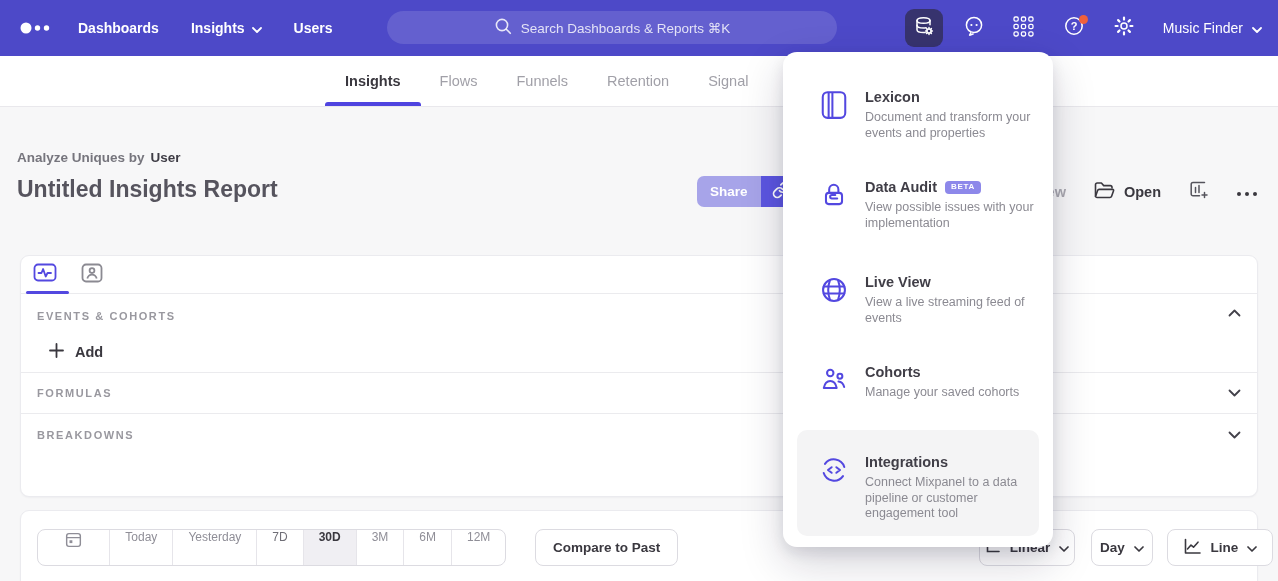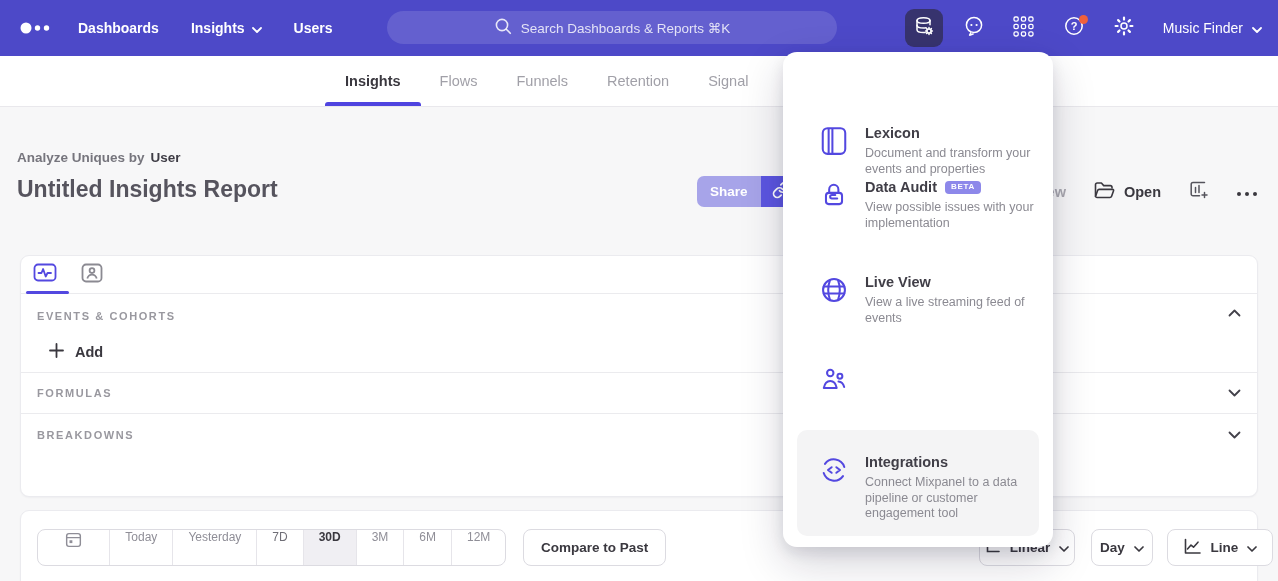--- a/index.html
+++ b/index.html
@@ -69,36 +69,36 @@
   .seg { position:absolute; left:16px; top:18px; height:37px; display:flex; align-items:stretch;
          border:1px solid #dcdbe1; border-radius:8px; background:#fff; overflow:hidden; }
   .seg-item { display:flex; align-items:center; gap:23px; padding:0 15px; font-size:12px; color:#8f8e97;
               border-left:1px solid #e6e5ea; cursor:pointer; white-space:nowrap;flex-direction:column; }
   .seg-item:first-child { border-left:none; }
   .seg-item.dark { color:#6f6e76; }
   .seg-item.active { background:#f0eff3; color:#3a383f; font-weight:700; }
   .pill-btn { position:absolute; top:18px; height:37px; border:1px solid #dcdbe1; border-radius:8px; background:#fff;
               display:flex; align-items:center; justify-content:center; gap:9px; font-size:13.5px; font-weight:700;
               color:#3a383f; cursor:pointer; }
-  .compare { left:502px; padding:16px 17px; }
+  .compare { left:514px; padding:16px 17px; }
   .scale { left:958px; width:96px; }
   .interval { left:1070px; width:62px; }
   .charttype { left:1146px; width:106px; }
 
   
   .menu { position:absolute; left:783px; top:52px; width:270px; height:495px; background:#fff; border-radius:14px;
           box-shadow:0 6px 14px rgba(20,18,50,.10), 0 16px 44px rgba(20,18,50,.18); z-index:40; }
   .menu-hover-bg { position:absolute; left:14px; right:14px; top:378px; height:106px; background:#f4f4f5; border-radius:10px; }
   .menu-item { position:absolute; left:37px; right:18px; display:flex; gap:17px; cursor:pointer; }
   .menu-icon { width:28px; flex:0 0 28px; margin-top:2px; }
   .menu-title { font-size:14.5px; font-weight:700; color:#403e47; line-height:18px; display:flex; align-items:center; gap:8px; }
   .menu-desc { margin-top:4px; font-size:12.5px; color:#8b8a92; line-height:15.5px; width:176px; }
   .beta { background:#8d88ea; color:#fff; font-size:8px; font-weight:700; letter-spacing:.7px; padding:2.5px 6px;
           border-radius:4px; line-height:1; }
-  .mi-0 { top:36px;margin-top:36px; } .mi-1 { top:126px; } .mi-2 { top:221px; } .mi-3 { top:311px; } .mi-4 { top:401px; }
+  .mi-0 { top:36px; } .mi-1 { top:126px; } .mi-2 { top:221px; } .mi-3 { top:311px; } .mi-4 { top:401px; }
 </style>
 </head>
 <body>
 
 <div class="topbar">
   <div class="logo">
     <svg width="32" height="12" viewBox="0 0 32 12">
         <circle cx="6" cy="6" r="5.5" fill="#fff"></circle>
         <circle cx="17.5" cy="6" r="2.7" fill="#fff"></circle>
         <circle cx="26.5" cy="6" r="2.7" fill="#fff"></circle>
@@ -400,20 +400,26 @@
       <div class="menu-desc">View a live streaming feed of events</div>
     </div>
   </div>
 
   <div class="menu-item mi-3">
     <span class="menu-icon"><svg width="28" height="30" viewBox="0 0 26 28" fill="none" stroke="#5348e0" stroke-width="1.9" stroke-linecap="round" stroke-linejoin="round">
           <circle cx="9.5" cy="7.5" r="3"></circle>
           <circle cx="18.5" cy="10.5" r="2.3"></circle>
           <path d="M3.5 21.5c.8-4.4 3-6.6 6-6.6s5.2 2.2 6 6.6zM17.2 15.4c2.7.2 4.5 2 5.3 5.1"></path>
         </svg></span>
+    <div>
+      <div class="menu-title">
+          <span>Cohorts</span>
+        </div>
+      <div class="menu-desc">Manage your saved cohorts</div>
+    </div>
   </div>
 
   <div class="menu-item mi-4">
     <span class="menu-icon"><svg width="28" height="30" viewBox="0 0 26 28" fill="none" stroke="#5348e0" stroke-width="1.9" stroke-linecap="round" stroke-linejoin="round">
           <path d="M22.6 11.2A10.2 10.2 0 0 0 4.6 8.3M3.4 16.8a10.2 10.2 0 0 0 18 2.9"></path>
           <path d="M10.8 11.4L7.4 14l3.4 2.6M15.2 11.4l3.4 2.6-3.4 2.6"></path>
         </svg></span>
     <div>
       <div class="menu-title">
           <span>Integrations</span>

